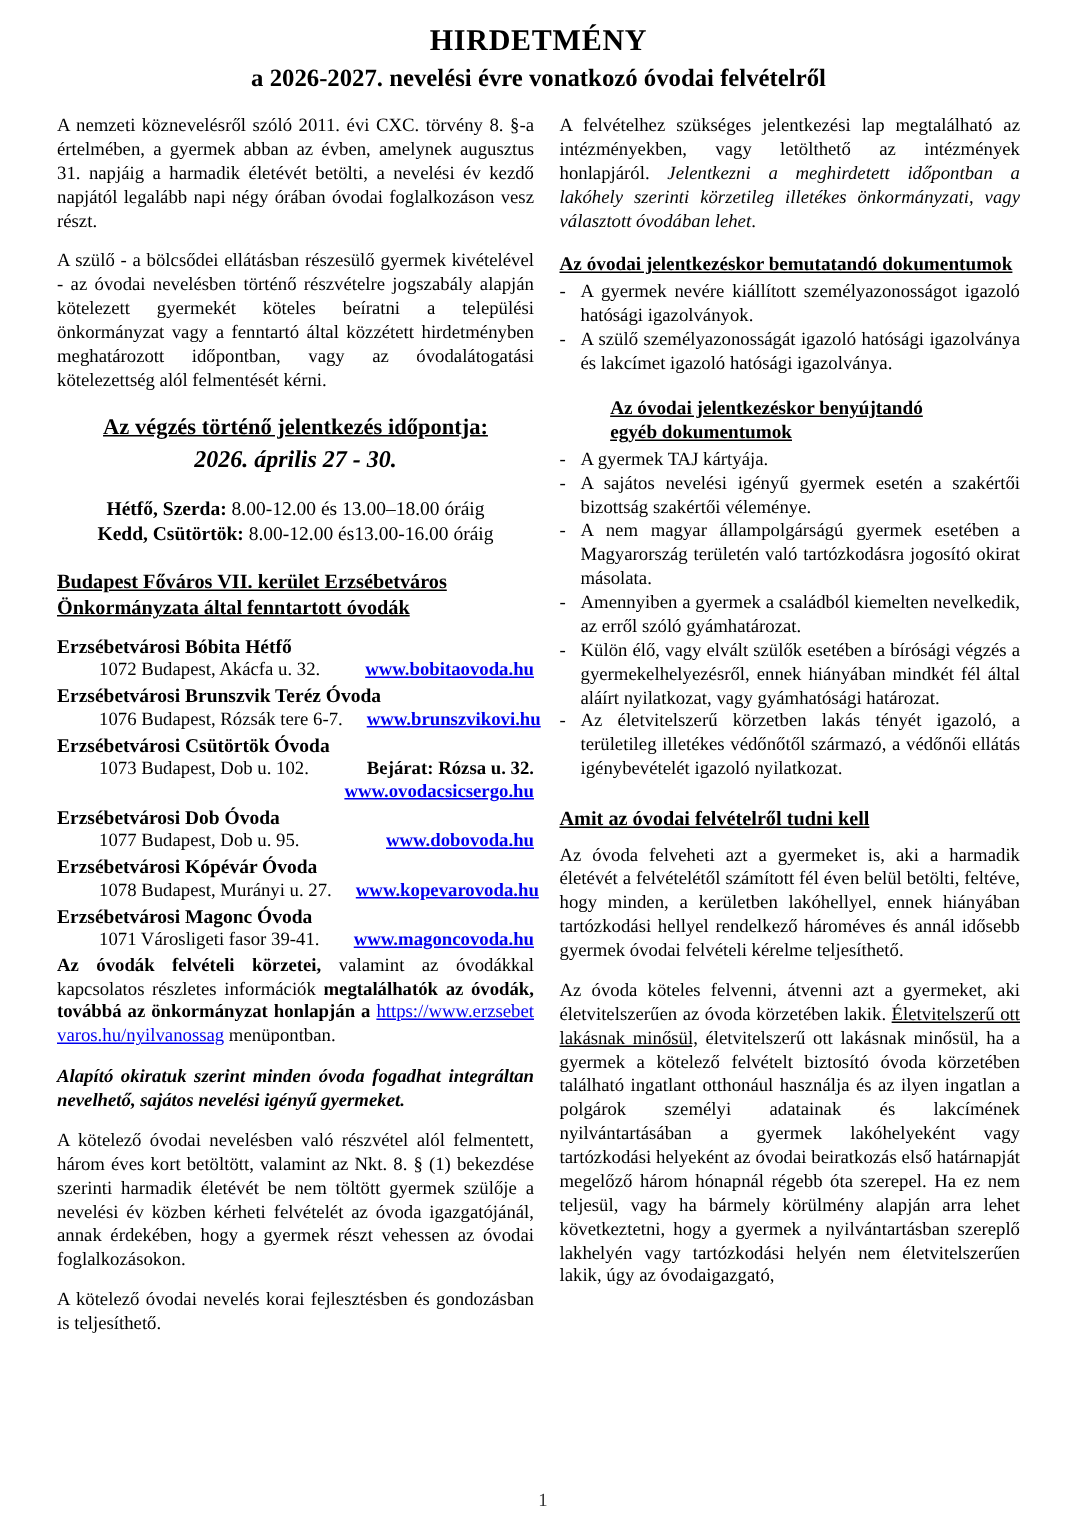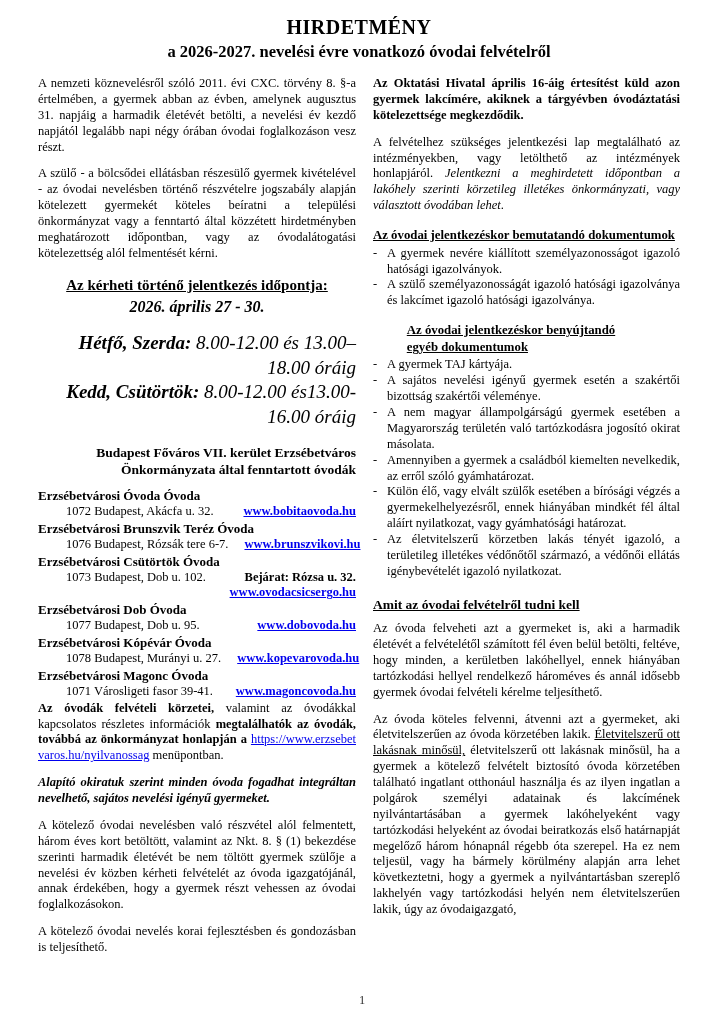--- a/index.html
+++ b/index.html
@@ -17,25 +17,25 @@
   .para { margin:0 0 11px 0; }
   .bold { font-weight:bold; }
   .italic { font-style:italic; }
   .bold-italic { font-weight:bold; font-style:italic; }
   .underline { text-decoration:underline; }
   .sec-heading {
     text-align:center; font-weight:bold; font-size:15px;
     text-decoration:underline; margin:14px 0 2px 0;
   }
   .date-line { text-align:center; font-weight:bold; font-style:italic; font-size:16px; margin:0 0 14px 0; }
-  .hours { text-align:right; font-size:19px; font-style:italic; line-height:1.3; }
+  .hours { text-align:center; font-size:13px; line-height:1.3; }
   .hours .day { font-weight:bold; }
   .maintained-heading {
-    text-align:right; font-weight:bold; font-size:13.5px;
-    margin:14px 0 9px 0; line-height:1.3;
+    text-align:left; font-weight:bold; font-size:13.5px;
+    text-decoration:underline; margin:14px 0 9px 0; line-height:1.3;
   }
   .kg { margin-bottom:1px; }
   .kg-name { font-weight:bold; font-size:13px; line-height:1.25; }
   .kg-line { display:flex; justify-content:space-between; padding-left:28px; line-height:1.25;gap:16px; }
   .kg-addr { white-space:nowrap; }
   .kg-note { font-weight:bold; margin-left:4px; white-space:nowrap; }
   .kg-url-line { text-align:right; padding-left:28px; line-height:1.25; }
   .doc-link { color:#0000EE; font-weight:bold; text-decoration:underline; cursor:pointer;text-align:center; }
   .web-link { color:#0000EE; text-decoration:underline; cursor:pointer; word-break:break-all; }
   .docs-heading {
@@ -58,34 +58,34 @@
 
   <div class="doc-title">HIRDETMÉNY</div>
   <div class="doc-subtitle">a 2026-2027. nevelési évre vonatkozó óvodai felvételről</div>
 
   <div class="columns">
 
     <div class="col">
       <p class="para">A nemzeti köznevelésről szóló 2011. évi CXC. törvény 8. §-a értelmében, a gyermek abban az évben, amelynek augusztus 31. napjáig a harmadik életévét betölti, a nevelési év kezdő napjától legalább napi négy órában óvodai foglalkozáson vesz részt.</p>
       <p class="para">A szülő - a bölcsődei ellátásban részesülő gyermek kivételével - az óvodai nevelésben történő részvételre jogszabály alapján kötelezett gyermekét köteles beíratni a települési önkormányzat vagy a fenntartó által közzétett hirdetményben meghatározott időpontban, vagy az óvodalátogatási kötelezettség alól felmentését kérni.</p>
 
-      <div class="sec-heading">Az kérheti történő jelentkezés időpontja:</div>
+      <div class="sec-heading">Az végzés történő jelentkezés időpontja:</div>
       <div class="date-line">2026. április 27 - 30.</div>
 
       <div class="hours">
         <span class="day">Hétfő, Szerda:</span><span> 8.00-12.00 és 13.00–18.00 óráig</span>
       </div>
       <div class="hours">
         <span class="day">Kedd, Csütörtök:</span><span> 8.00-12.00 és13.00-16.00 óráig</span>
       </div>
 
       <div class="maintained-heading">Budapest Főváros VII. kerület Erzsébetváros Önkormányzata által fenntartott óvodák</div>
 
       <div class="kg">
-        <div class="kg-name">Erzsébetvárosi Óvoda Óvoda</div>
+        <div class="kg-name">Erzsébetvárosi Bóbita Hétfő</div>
         <div class="kg-line">
           <span class="kg-addr">1072 Budapest, Akácfa u. 32.</span>
           <a class="doc-link">www.bobitaovoda.hu</a>
         </div>
       </div>
 
       <div class="kg">
         <div class="kg-name">Erzsébetvárosi Brunszvik Teréz Óvoda</div>
         <div class="kg-line">
           <span class="kg-addr">1076 Budapest, Rózsák tere 6-7.</span>
@@ -134,21 +134,20 @@
       </p>
 
       <p class="para bold-italic">Alapító okiratuk szerint minden óvoda fogadhat integráltan nevelhető, sajátos nevelési igényű gyermeket.</p>
 
       <p class="para">A kötelező óvodai nevelésben való részvétel alól felmentett, három éves kort betöltött, valamint az Nkt. 8. § (1) bekezdése szerinti harmadik életévét be nem töltött gyermek szülője a nevelési év közben kérheti felvételét az óvoda igazgatójánál, annak érdekében, hogy a gyermek részt vehessen az óvodai foglalkozásokon.</p>
 
       <p class="para">A kötelező óvodai nevelés korai fejlesztésben és gondozásban is teljesíthető.</p>
     </div>
 
     <div class="col">
-      <p class="para bold">Az Oktatási Hivatal április 16-áig értesítést küld azon gyermek lakcímére, akiknek a tárgyévben óvodáztatási kötelezettsége megkezdődik.</p>
 
       <p class="para">
         <span>A felvételhez szükséges jelentkezési lap megtalálható az intézményekben, vagy letölthető az intézmények honlapjáról. </span><span class="italic">Jelentkezni a meghirdetett időpontban a lakóhely szerinti körzetileg illetékes önkormányzati, vagy választott óvodában lehet</span><span>.</span>
       </p>
 
       <div class="docs-heading">Az óvodai jelentkezéskor bemutatandó dokumentumok</div>
       <div class="dash-list">
         <div class="dash-item">
           <span class="dash-marker">-</span>
           <span class="dash-text">A gyermek nevére kiállított személyazonosságot igazoló hatósági igazolványok.</span>

